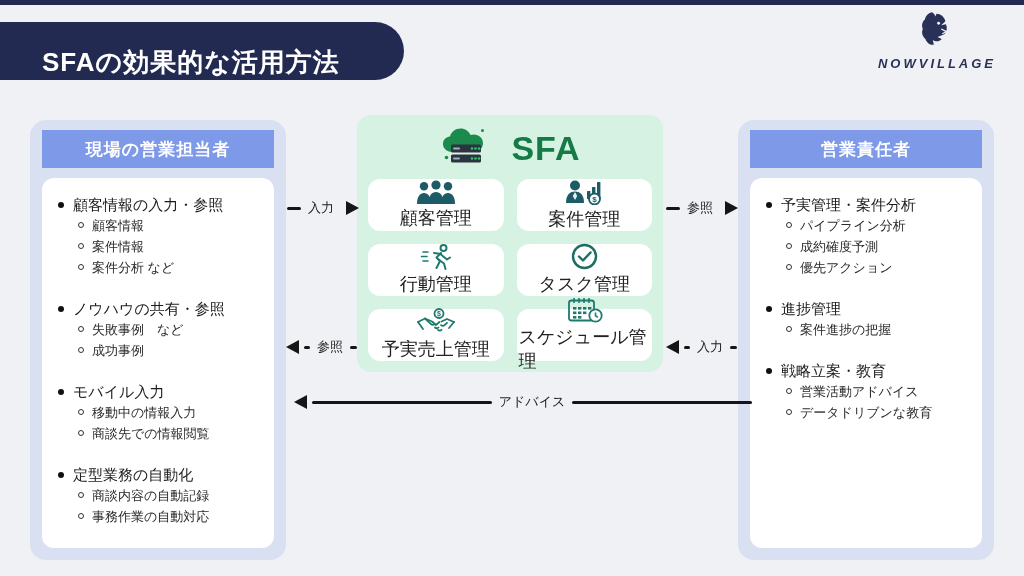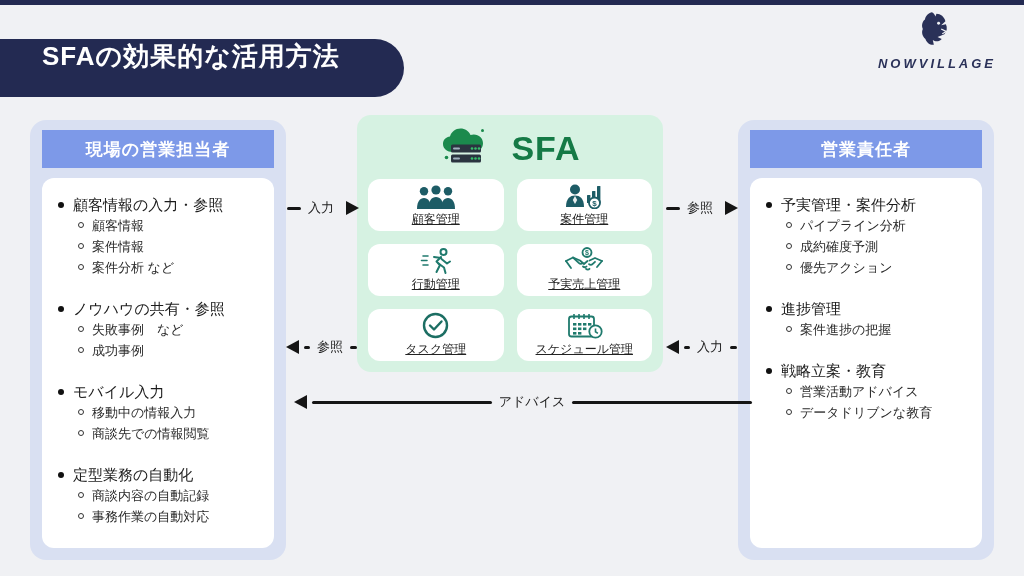--- a/index.html
+++ b/index.html
@@ -13,21 +13,21 @@
   }
   .stage { position:absolute; inset:0; width:1024px; height:576px; }
 
   
   .top-strip { position:absolute; left:0; top:0; width:1024px; height:5px; background:#232a52; }
 
   
   .title-banner {
     position:absolute; left:0; top:22px; width:404px; height:58px;
     background:#232a52; border-radius:0 29px 29px 0;
-    display:flex; align-items:flex-start; padding-left:42px;margin-top:17px;
+    display:flex; align-items:flex-end; padding-left:42px;
   }
   .title-banner h1 { color:#ffffff; font-size:26px; font-weight:bold; letter-spacing:1px; }
 
   
   .brand { position:absolute; right:22px; top:8px; width:130px; text-align:center;font-style:italic; }
   .brand .lion { display:block; margin:0 auto; }
   .brand .brand-name { font-size:13px; font-weight:bold; letter-spacing:3px; color:#2a3158; margin-top:2px; }
 
   
   .side-panel {
@@ -67,21 +67,21 @@
   .sfa-title { font-size:34px; font-weight:bold; color:#157a46; letter-spacing:1px; }
   .card-grid {
     display:grid; grid-template-columns:1fr 1fr; grid-auto-rows:52px;
     gap:13px; margin-top:6px;
   }
   .sfa-card {
     background:#ffffff; border-radius:12px;
     display:flex; flex-direction:column; align-items:center; justify-content:center;
     gap:2px; padding:3px 2px;
   }
-  .sfa-card .card-label { font-size:12px; color:#222;text-decoration:underline; }
+  .sfa-card .card-label { font-size:18px; color:#222; }
   .card-icon { height:26px; display:flex; align-items:flex-end; justify-content:center; }
 
   
   .arrow {
     position:absolute; height:22px; display:flex; align-items:center; gap:5px;
   }
   .seg { height:3px; background:#151515; border-radius:2px; flex:0 0 auto; }
   .seg.grow { flex:1 1 auto; }
   .arrow .a-label { font-size:13px; color:#1b1b1b; white-space:nowrap; padding:0 2px; }
   .ah-right { width:0; height:0; border-top:7px solid transparent; border-bottom:7px solid transparent; border-left:13px solid #151515; }
@@ -249,41 +249,41 @@
             <path d="M22.5 11 L28 15.5 L31 13.5"></path>
             <path d="M19.5 15.5 L25 19.5 L26.5 25"></path>
             <path d="M4 8 L9 8 M2.5 12.5 L8 12.5 M4 17 L9 17" stroke-width="1.6"></path>
           </svg>
         </span>
         <span class="card-label">行動管理</span>
       </div>
 
       <div class="sfa-card">
         <span class="card-icon">
+          <svg width="27" height="27" viewBox="0 0 27 27" fill="none" stroke="#1c6e63" stroke-width="2.4" stroke-linecap="round" stroke-linejoin="round">
+            <circle cx="13.5" cy="13.5" r="11.5"></circle>
+            <path d="M8 13.5 L12 17.5 L19.5 9.5"></path>
+          </svg>
+        </span>
+        <span class="card-label">タスク管理</span>
+      </div>
+
+      <div class="sfa-card">
+        <span class="card-icon">
           <svg width="42" height="27" viewBox="0 0 42 27" fill="none" stroke="#1f7a6d" stroke-width="1.8" stroke-linecap="round" stroke-linejoin="round">
             <circle cx="24" cy="5.5" r="4.5"></circle>
             <text x="24" y="8.3" text-anchor="middle" font-size="7" font-weight="bold" fill="#1f7a6d" stroke="none" font-family="Liberation Sans, sans-serif">$</text>
             <path d="M3 14 L10 10.5 L17 13.5 L21 17 L24.5 14"></path>
             <path d="M10 10.5 L16 16.2 C17 17.2 18.6 17.2 19.5 16.2"></path>
             <path d="M39 14 L32 11 L26.5 13.5"></path>
             <path d="M20 19.5 C21 20.5 22.6 20.5 23.5 19.5 M23 21.8 C24 22.8 25.6 22.8 26.5 21.8 M26 17.2 C27 18.2 28.6 18.2 29.5 17.2 L32 14.8"></path>
             <path d="M3 14 L8 21 M39 14 L34 20"></path>
           </svg>
         </span>
         <span class="card-label">予実売上管理</span>
-      </div>
-
-      <div class="sfa-card">
-        <span class="card-icon">
-          <svg width="27" height="27" viewBox="0 0 27 27" fill="none" stroke="#1c6e63" stroke-width="2.4" stroke-linecap="round" stroke-linejoin="round">
-            <circle cx="13.5" cy="13.5" r="11.5"></circle>
-            <path d="M8 13.5 L12 17.5 L19.5 9.5"></path>
-          </svg>
-        </span>
-        <span class="card-label">タスク管理</span>
       </div>
 
       <div class="sfa-card">
         <span class="card-icon">
           <svg width="40" height="27" viewBox="0 0 40 27" fill="none" stroke="#1f7a6d" stroke-width="1.8">
             <rect x="5" y="4.5" width="25" height="20" rx="2.5"></rect>
             <path d="M10 2 v5 M15 2 v5 M20 2 v5 M25 2 v5" stroke-width="1.6"></path>
             <g fill="#1f7a6d" stroke="none">
               <rect x="9" y="11" width="3.4" height="2.6"></rect>
                 <rect x="14" y="11" width="3.4" height="2.6"></rect>

